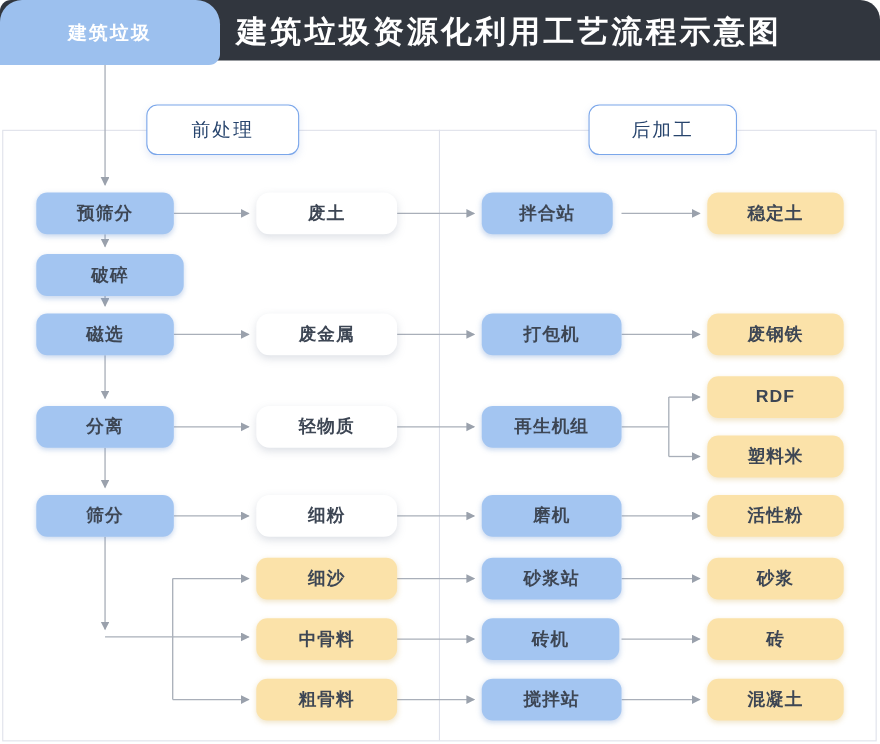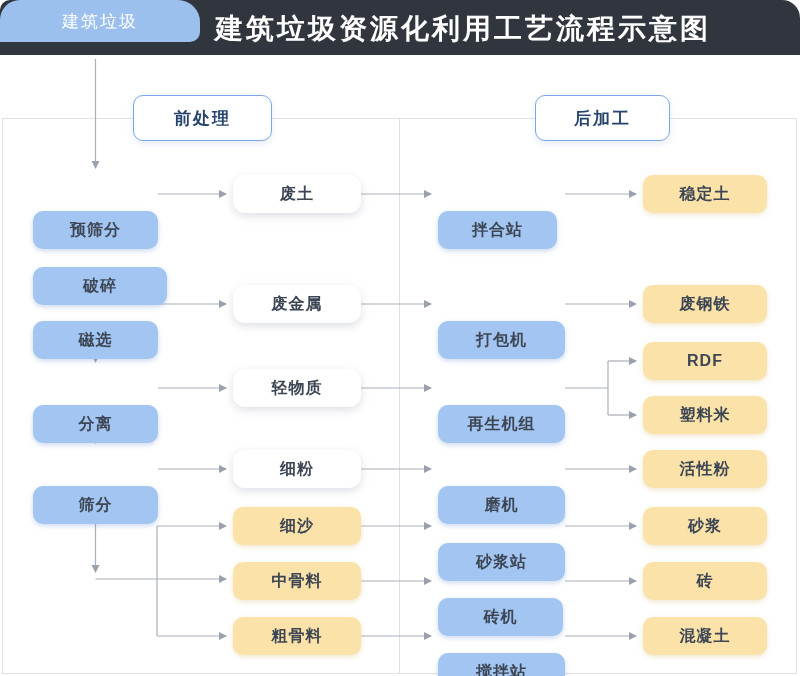--- a/index.html
+++ b/index.html
@@ -13,50 +13,50 @@
     position:absolute;left:0;top:0;width:800px;height:55px;
     background:#31363e;border-radius:10px 18px 0 0;z-index:1;
   }
   .main-title{
     position:absolute;top:0;left:126px;right:0;height:55px;
     line-height:57px;text-align:center;
     color:#ffffff;font-size:28px;font-weight:bold;letter-spacing:3px;
     white-space:nowrap;
   }
   .source-tab{
-    position:absolute;left:0;top:0;width:200px;height:42px;z-index:2;
+    position:absolute;left:0;top:0;width:200px;height:59px;z-index:2;
     background:#9cc0ee;border-radius:20px 22px 10px 0;
     display:flex;align-items:center;justify-content:center;
-    color:#ffffff;font-size:17px;font-weight:normal;letter-spacing:2px;
+    color:#ffffff;font-size:17px;font-weight:bold;letter-spacing:2px;
   }
   
   .panel{
     position:absolute;left:2px;top:118px;width:793px;height:554px;
     border:1px solid #dfe2ea;background:#ffffff;z-index:0;
   }
   .divider{
     position:absolute;left:399px;top:118px;width:1px;height:555px;
     background:#dde0ea;z-index:0;
   }
   
   .section-header{
     position:absolute;top:95px;height:44px;z-index:3;
     background:#ffffff;border:1px solid #7aa6ea;border-radius:10px;
     box-shadow:0 3px 7px rgba(120,150,210,0.18);
     display:flex;align-items:center;justify-content:center;
-    color:#27446d;font-size:17px;font-weight:bold;letter-spacing:2px;text-align:center;
+    color:#27446d;font-size:17px;font-weight:normal;letter-spacing:2px;text-align:center;
   }
   
   .node{
     position:absolute;height:38px;border-radius:10px;z-index:2;
     display:flex;align-items:center;justify-content:center;
     font-size:16px;font-weight:600;color:#3d4654;letter-spacing:1px;
     white-space:nowrap;
   }
-  .node.blue{background:#a3c5f1;box-shadow:0 2px 5px rgba(110,150,210,0.35);margin-top:36px;}
+  .node.blue{background:#a3c5f1;box-shadow:0 2px 5px rgba(110,150,210,0.35);}
   .node.yellow{background:#fbe2a9;box-shadow:0 2px 5px rgba(210,175,95,0.30);}
   .node.white{background:#ffffff;border-radius:12px;box-shadow:0 3px 8px rgba(130,140,160,0.28);}
   
   .connectors{position:absolute;left:0;top:0;z-index:1;pointer-events:none;}
 </style>
 </head>
 <body>
 
 <div class="titlebar">
   <div class="main-title">建筑垃圾资源化利用工艺流程示意图</div>

